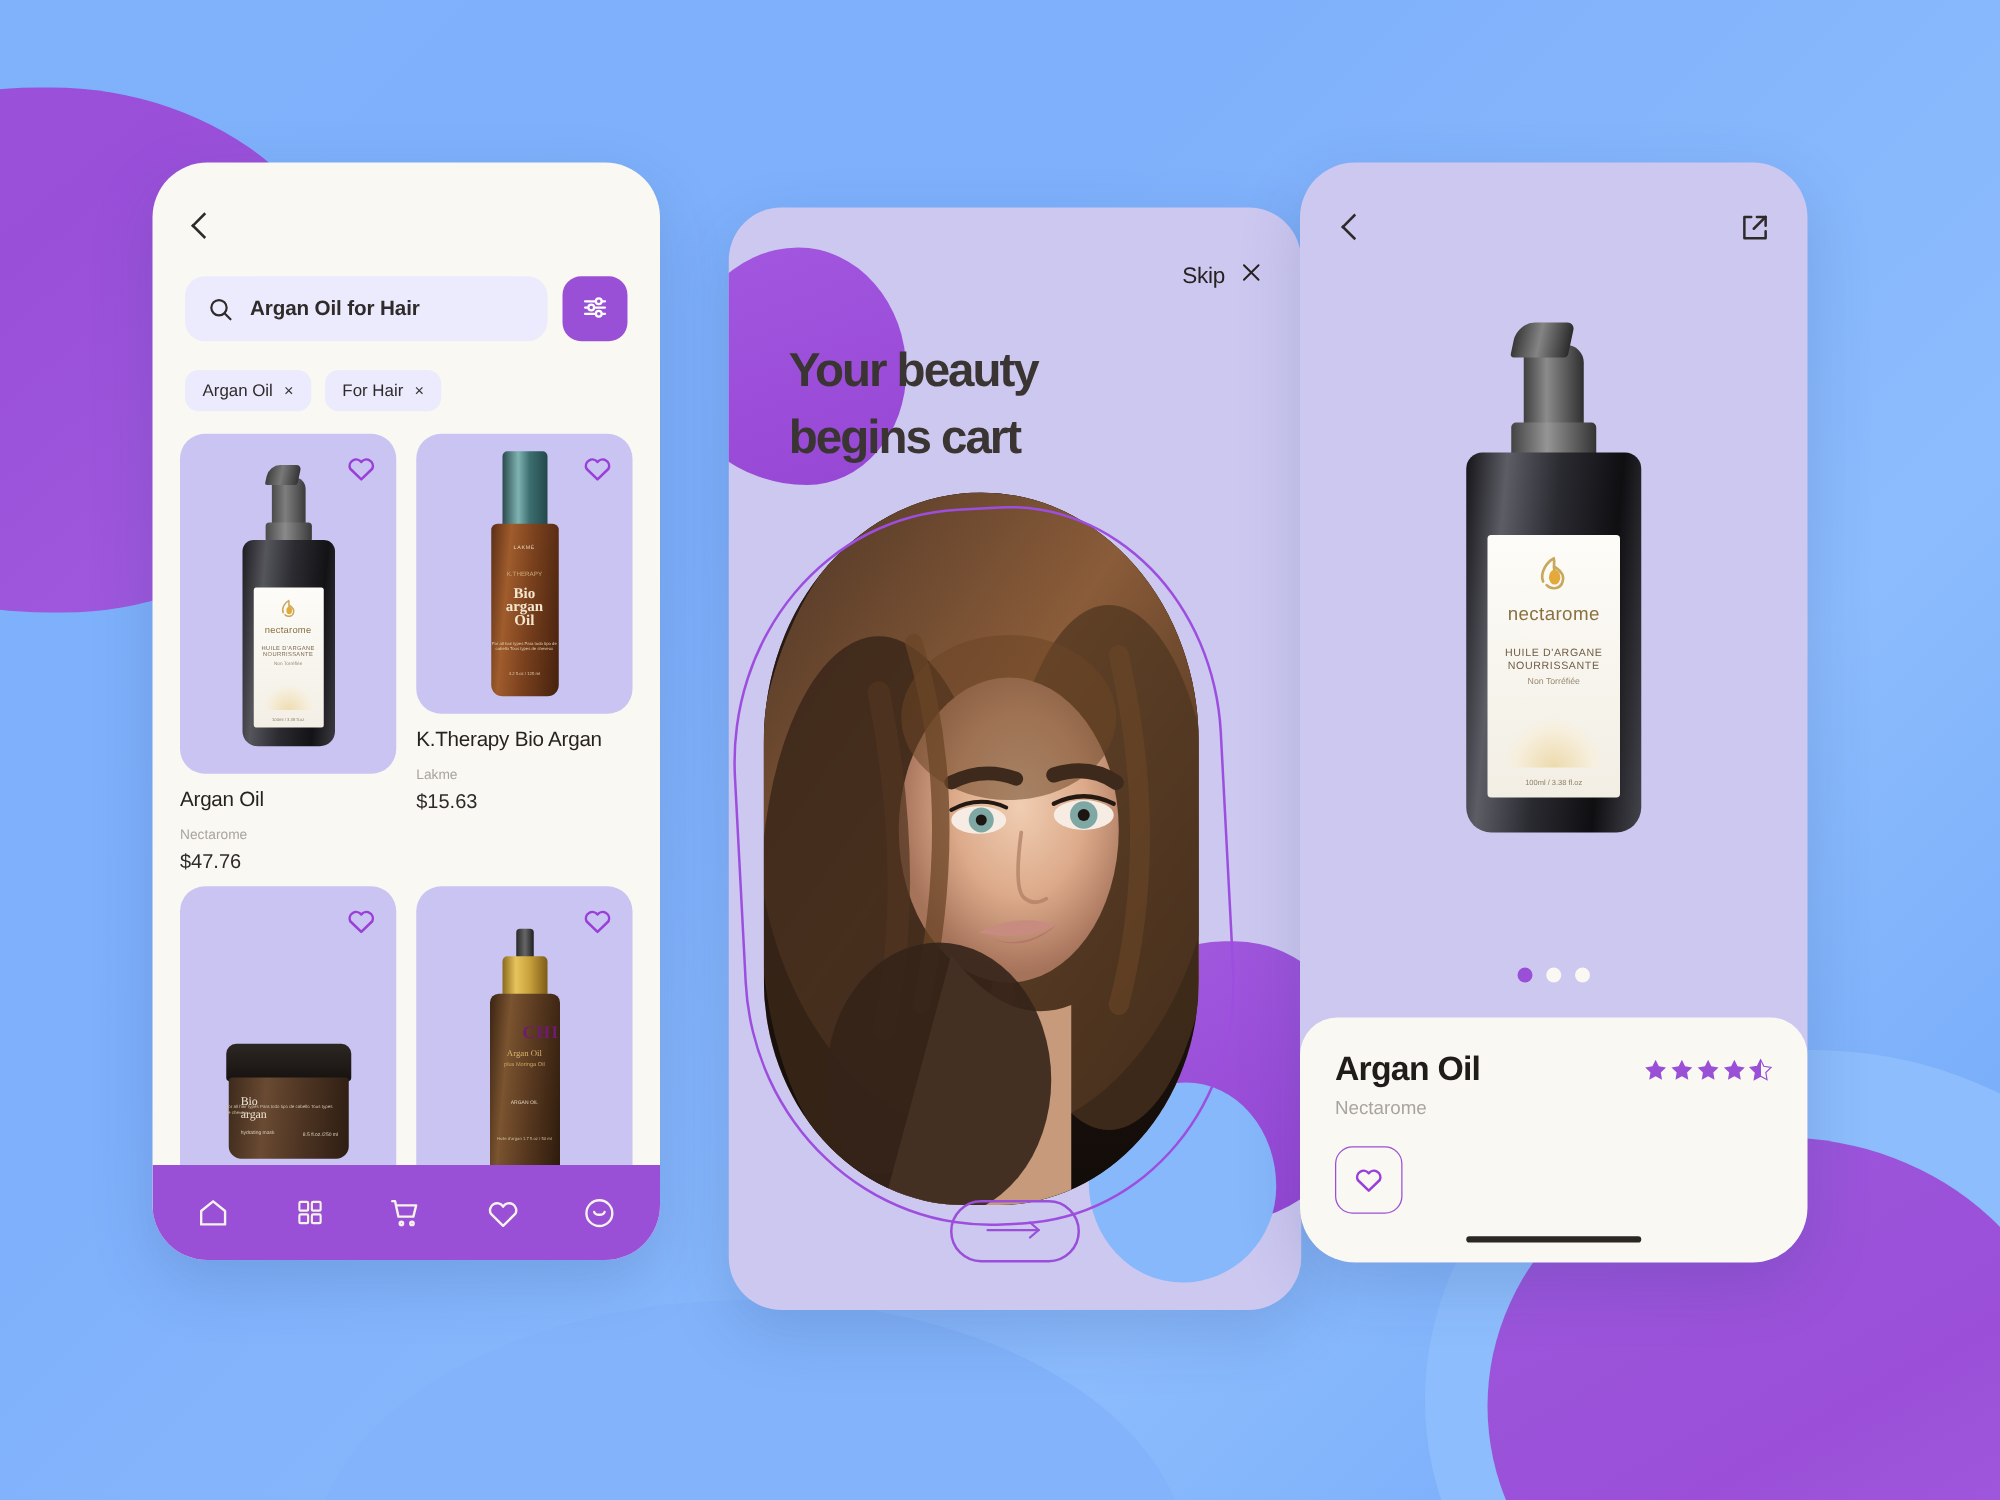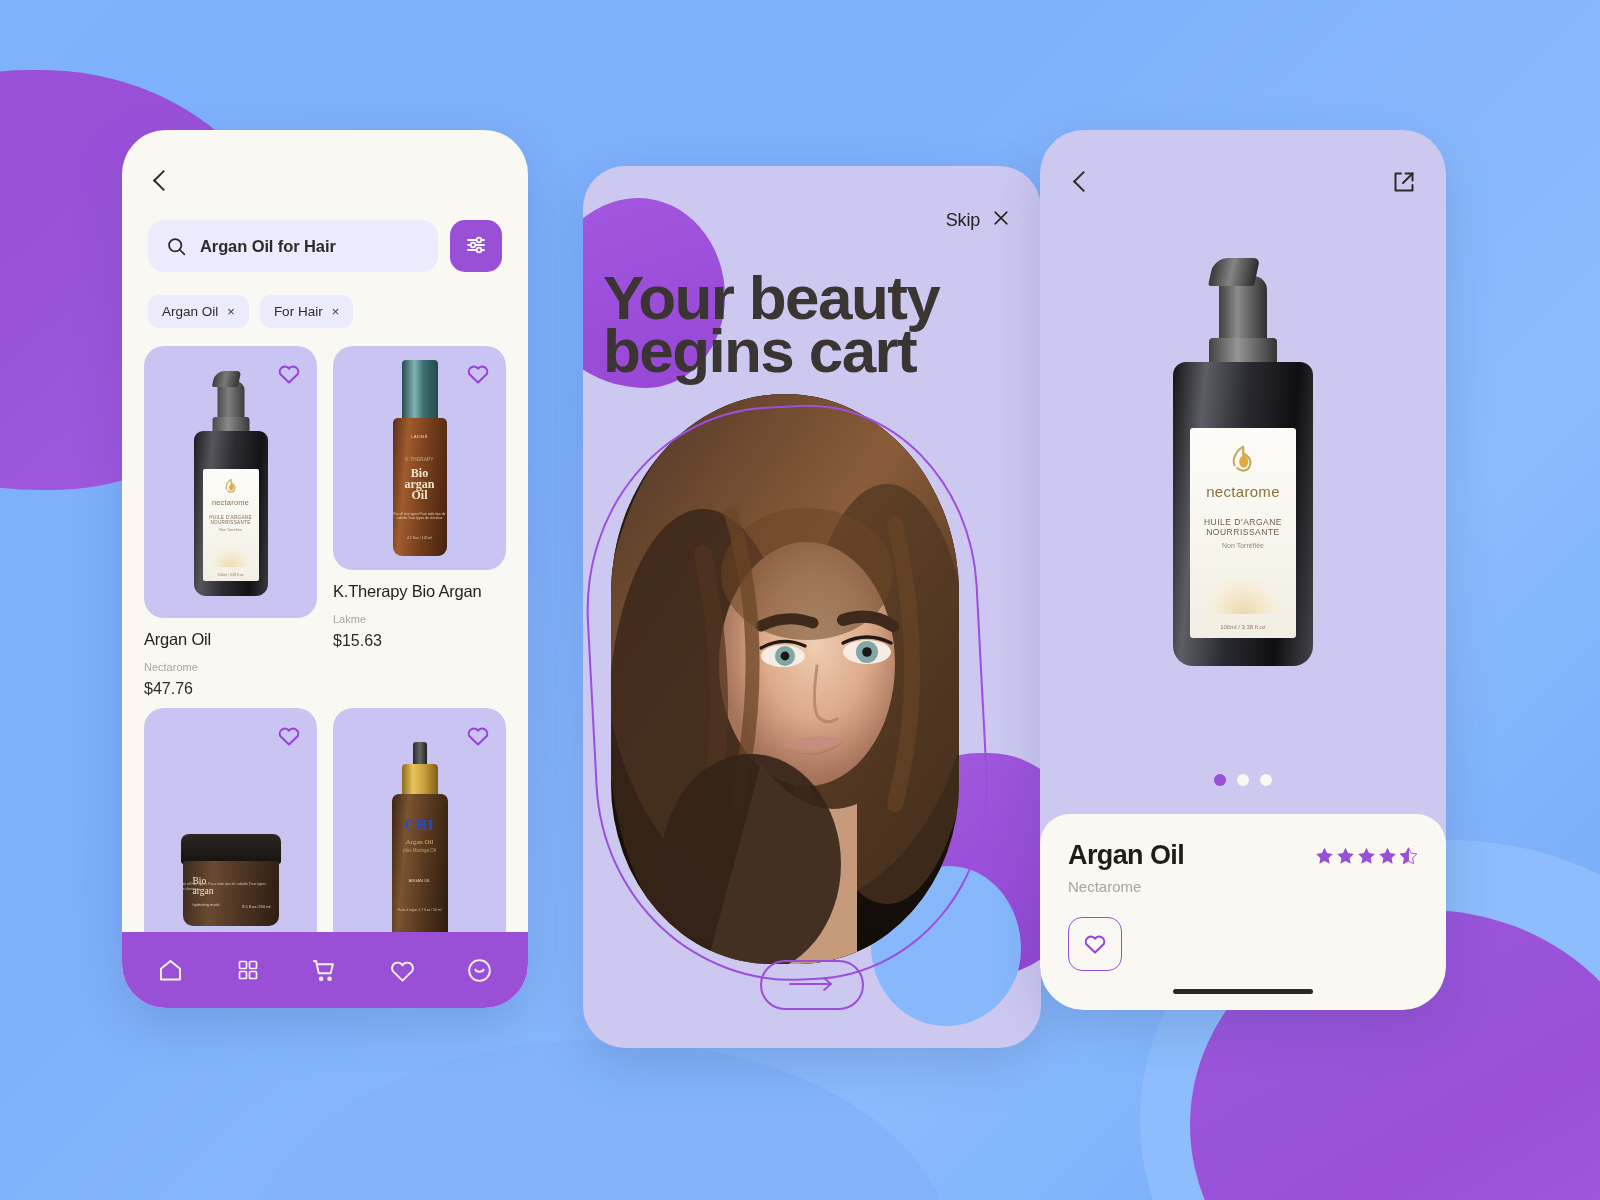--- a/index.html
+++ b/index.html
@@ -194,21 +194,21 @@
   .b-chi .gold{
     position:absolute; left:50%; transform:translateX(-50%); top:22px; width:36px; height:34px;
     background: linear-gradient(90deg,#8a6a1e,#e8c45d 30%,#c9a13c 60%,#7d5c16);
     border-radius: 4px;
   }
   .b-chi .bdy{
     position:absolute; left:0; top:52px; width:56px; height:148px;
     background: linear-gradient(95deg,#3a2412 0%,#7b5430 25%,#5a3a20 55%,#2c1a0c 100%);
     border-radius: 7px 7px 10px 10px;
   }
-  .b-chi .c-logo{ position:absolute; top:76px; width:100%; text-align:center; font-size:14px; font-weight:700; color:#1d4ed8; letter-spacing:1px; font-family:"Liberation Serif",serif;}
+  .b-chi .c-logo{ position:absolute; top:76px; width:100%; text-align:right; font-size:14px; font-weight:700; color:#701a75; letter-spacing:1px; font-family:"Liberation Serif",serif;}
   .b-chi .c-t1{ position:absolute; top:96px; width:100%; text-align:center; font-size:7px; color:#d8b46a; font-family:"Liberation Serif",serif;}
   .b-chi .c-t2{ position:absolute; top:106px; width:100%; text-align:center; font-size:4.5px; color:#c9a463;}
   .b-chi .c-t3{ position:absolute; top:136px; width:100%; text-align:center; font-size:4px; color:#e3d6bd;}
   .b-chi .c-t4{ position:absolute; top:166px; width:100%; text-align:center; font-size:3.4px; color:#cdbb9c; line-height:4.4px;}
 
   
   .tabbar {
     height: 76px; background: #9a50d6; display: flex; align-items: center;
     justify-content: space-around; padding: 0 10px;
   }
@@ -234,22 +234,22 @@
   .ob-blob-bl {
     position:absolute; right:20px; bottom:22px; width: 150px; height: 160px;
     background: #86b8fb;
     border-radius: 52% 48% 50% 50% / 50% 52% 48% 50%;
   }
   .ob-skip {
     position:absolute; right:30px; top:42px; display:flex; align-items:center; gap:11px; cursor:pointer; z-index:6;
   }
   .ob-skip-label { font-size: 18px; color:#26221f; font-weight:400; letter-spacing:-.2px; }
   .ob-headline {
-    position:absolute; left:20px; top:105px; z-index:6;
-    font-size: 62px; line-height: 53px; font-weight: 700;
+    position:absolute; left:48px; top:105px; z-index:6;
+    font-size: 38px; line-height: 53px; font-weight: 700;
     color: #3a3532; letter-spacing: -1.6px;
   }
   .ob-portrait {
     position:absolute; left:28px; top:228px; width: 348px; height: 570px; z-index:4;
     border-radius: 174px 174px 160px 160px / 200px 200px 180px 180px;
     overflow:hidden;
     background: linear-gradient(160deg,#3b2a23 0%,#6a4a38 30%,#c69a7c 55%,#8a6048 80%,#241a15 100%);
   }
   .ob-outline {
     position:absolute; left:8px; top:240px; width: 392px; height: 575px; z-index:5;

